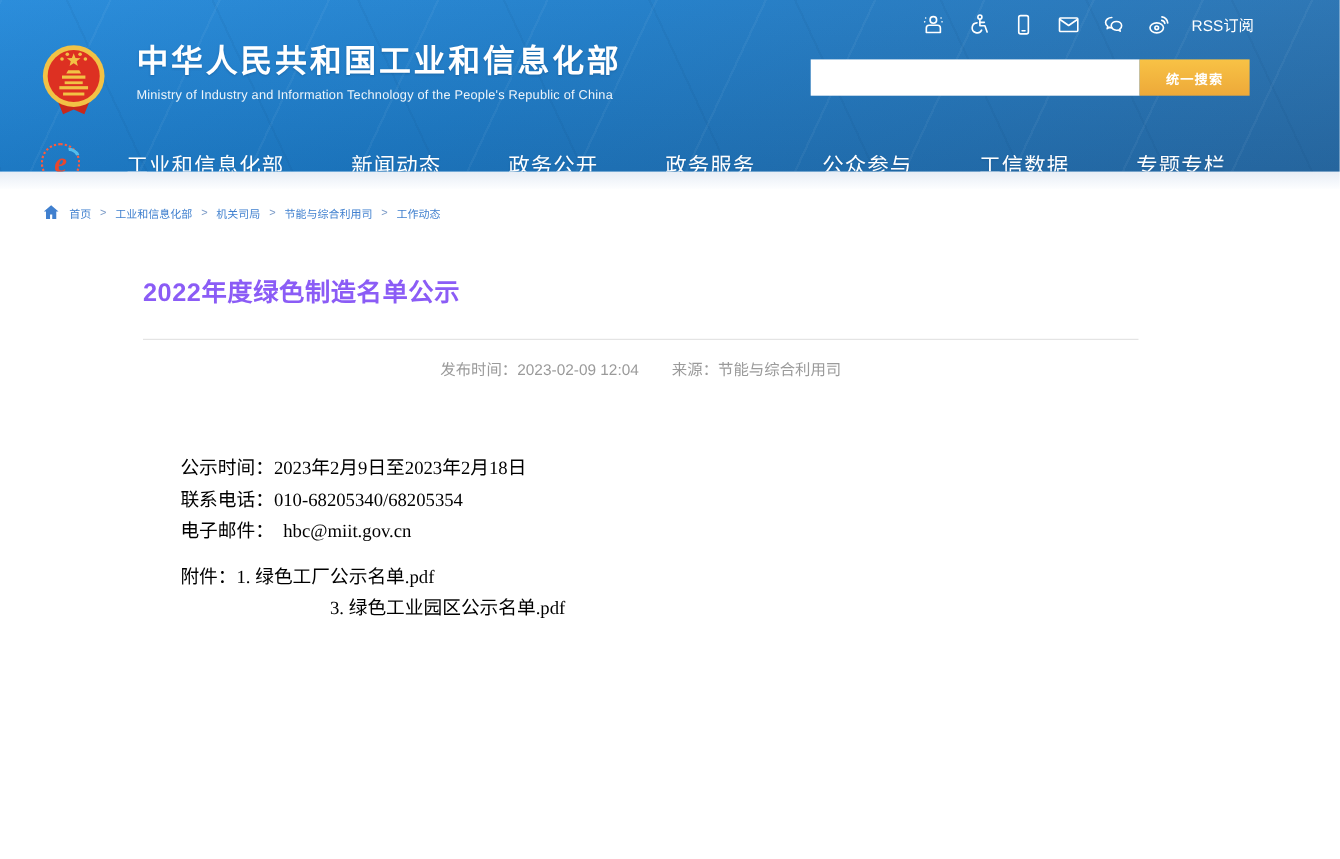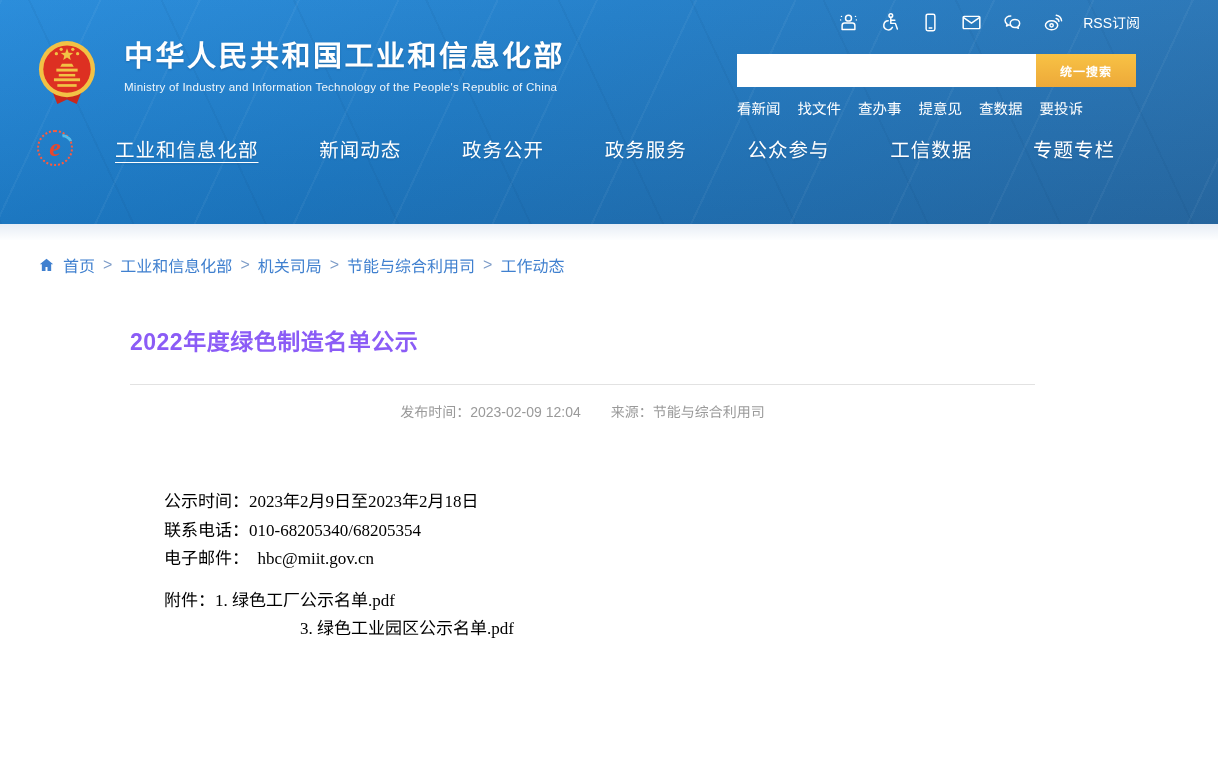--- a/index.html
+++ b/index.html
@@ -4,21 +4,21 @@
 <style>
   :root{
     --header-blue:#1f7ec9; --nav-blue:#2a6da8; --accent-yellow:#f2ae3c;
     --breadcrumb-blue:#4080cf; --meta-gray:#9a9a9a; --link-white:#ffffff;
   }
   *{box-sizing:border-box; margin:0; padding:0;}
   html,body{width:1218px; height:781px; overflow:hidden;}
   body{font-family:"Liberation Sans","DejaVu Sans",sans-serif; background:#ffffff;}
 
   
-  .header{position:relative; width:100%; height:224px;
+  .header{position:relative; width:100%; height:156px;
     background:linear-gradient(150deg,#2389da 0%,#1e7cc8 40%,#2a6da8 100%); overflow:hidden;}
   .header::before{content:""; position:absolute; inset:0;
     background:
       repeating-linear-gradient(115deg, rgba(255,255,255,0.045) 0 2px, transparent 2px 90px),
       repeating-linear-gradient(65deg, rgba(0,40,80,0.05) 0 2px, transparent 2px 120px),
       linear-gradient(180deg, rgba(255,255,255,0.04) 0%, rgba(0,30,60,0.10) 100%);
     pointer-events:none;}
 
   .topbar{position:absolute; top:0; right:78px; height:44px; display:flex; align-items:center; gap:19px; z-index:2;}
   .topbar .ticon{width:22px; height:22px; display:inline-flex; align-items:center; justify-content:center; cursor:pointer;}
@@ -45,21 +45,21 @@
     font-family:"Liberation Serif",serif; font-style:italic; font-weight:bold; font-size:26px; color:#e8472e;}
   .nav-logo .swash{position:absolute; right:3px; top:8px; width:16px; height:12px; border:3px solid transparent;
     border-top-color:#52bdec; border-radius:50%; transform:rotate(32deg);}
   .nav-items{position:absolute; left:115px; top:0; width:1000px; height:64px; display:flex; justify-content:space-between; align-items:center;}
   .nav-items span{color:#fff; font-size:19.5px; letter-spacing:1px; cursor:pointer; white-space:nowrap; text-shadow:0 1px 2px rgba(0,40,80,.2);}
   .nav-items span.active{text-decoration:underline; text-underline-offset:5px;}
 
   .header-gap{height:16px; background:linear-gradient(180deg,#e7edf5 0%, #fdfeff 100%);}
 
   
-  .breadcrumb{display:flex; align-items:center; gap:8px; margin:13px 0 0 38px; font-size:16px;}
+  .breadcrumb{display:flex; align-items:center; gap:8px; margin:13px 0 0 38px; font-size:10px;}
   .breadcrumb .home-icon{width:17px; height:16px; display:inline-flex; cursor:pointer;}
   .breadcrumb .home-icon svg{width:17px; height:16px; fill:var(--breadcrumb-blue);}
   .breadcrumb .crumb{color:var(--breadcrumb-blue); cursor:pointer;}
   .breadcrumb .sep{color:#7d9cc8;}
 
   
   .article{width:905px; margin-left:130px;}
   .article-title{margin-top:46px; font-size:23px; font-weight:bold; color:#8b5cf6; letter-spacing:.5px;}
   .title-rule{border:none; border-top:1px solid #e2e2e2; margin-top:27px;}
   .meta{margin-top:16px; text-align:center; font-size:14px; color:var(--meta-gray);}
@@ -143,28 +143,20 @@
       <div class="brand-cn">中华人民共和国工业和信息化部</div>
       <div class="brand-en">Ministry of Industry and Information Technology of the People's Republic of China</div>
     </div>
   </div>
 
   <div class="search-area">
     <div class="search-row">
       <input class="search-input" type="text" value="" style="">
       <button class="search-btn">统一搜索</button>
     </div>
-    <div class="quick-links">
-      <span>看新闻</span>
-      <span>找文件</span>
-      <span>查办事</span>
-      <span>提意见</span>
-      <span>查数据</span>
-      <span>要投诉</span>
-    </div>
   </div>
 
   <nav class="nav">
     <span class="nav-logo">
       <span class="ring"></span>
       <span class="e">e</span>
       <span class="swash"></span>
     </span>
     <div class="nav-items">
       <span class="active">工业和信息化部</span>

